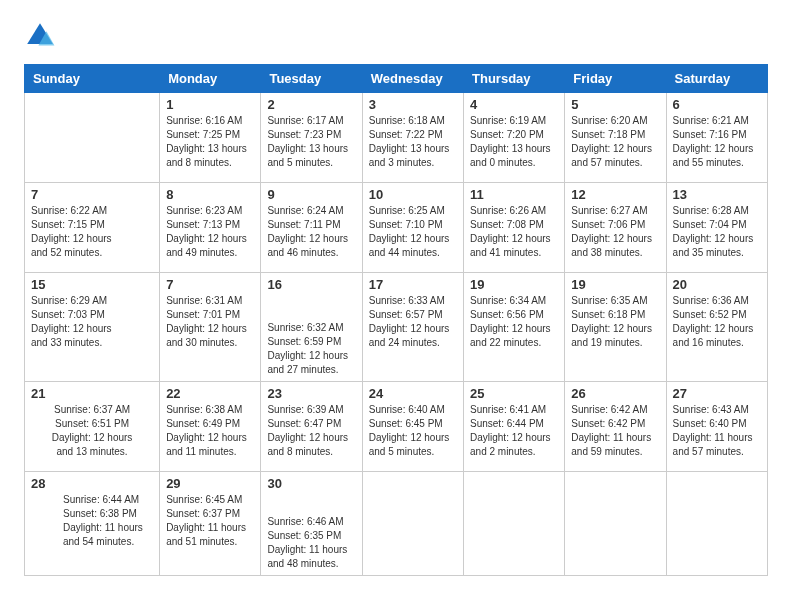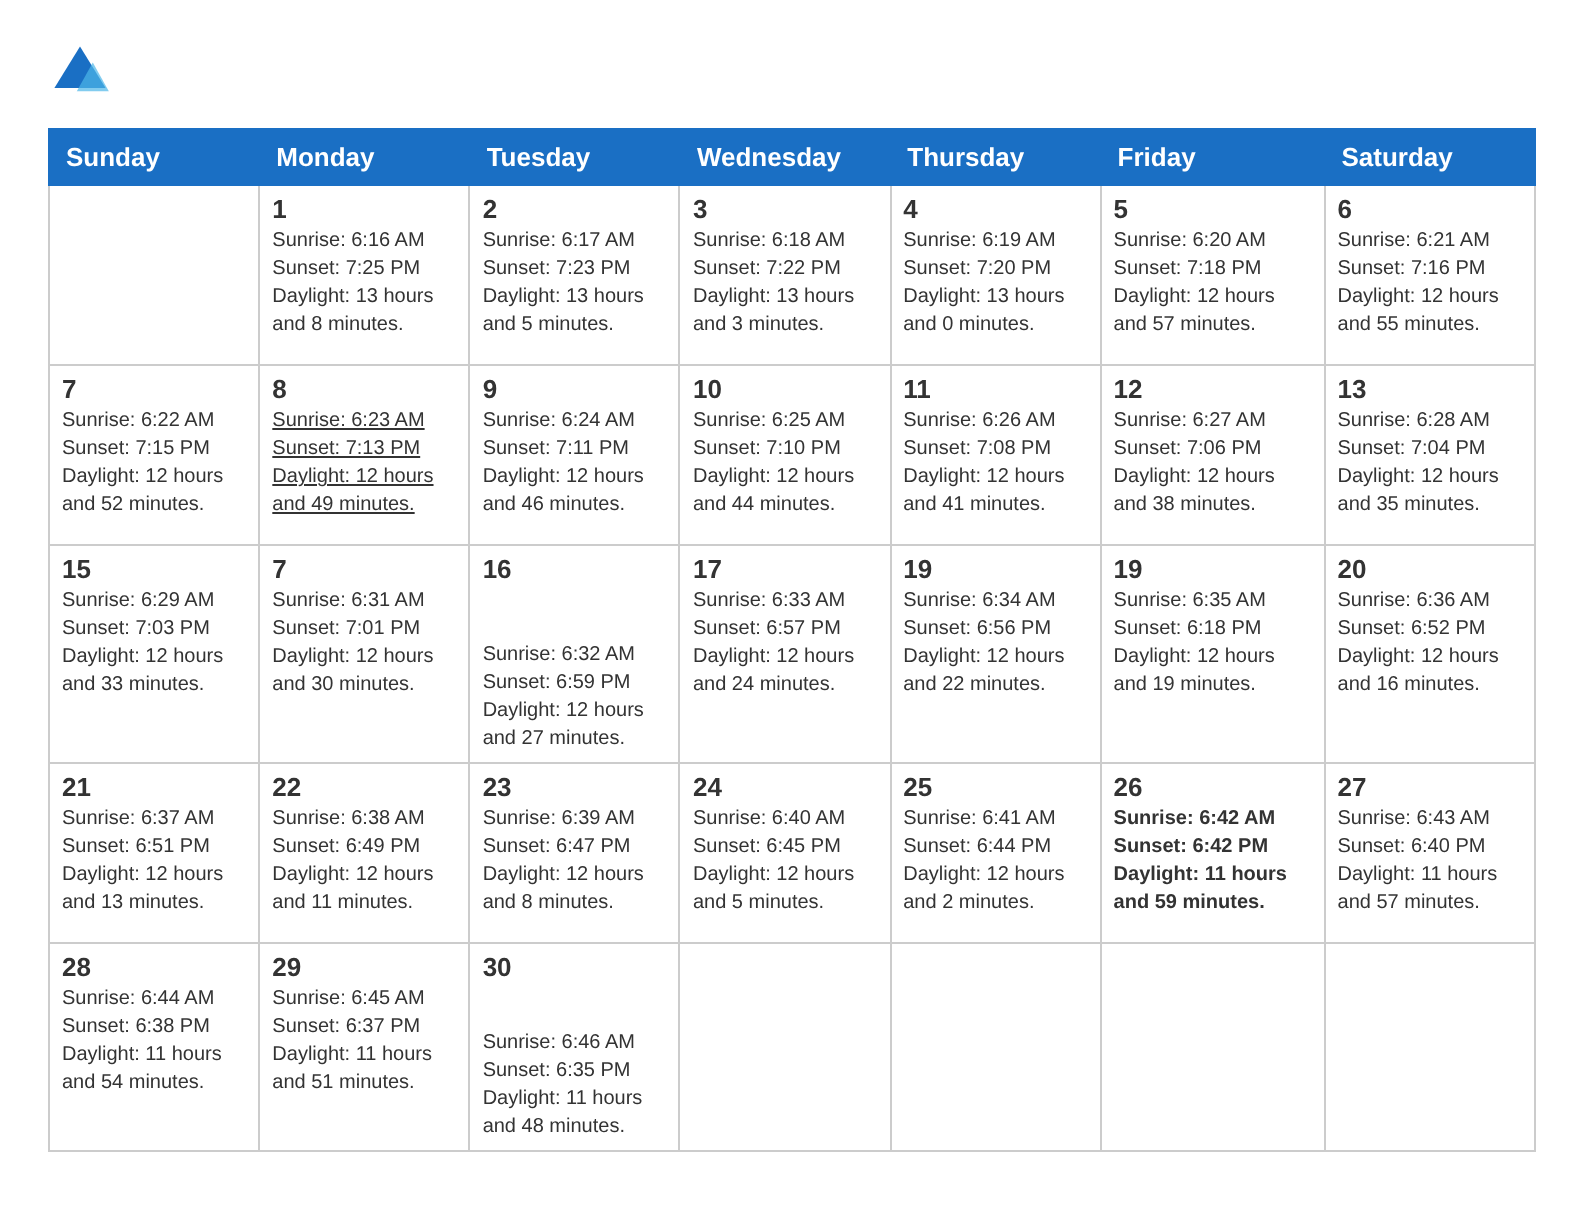--- a/index.html
+++ b/index.html
@@ -172,21 +172,21 @@
       <tr>
         <td>
           <span class="day-number">7</span>
           <div class="day-info" style="white-space: pre-line;">Sunrise: 6:22 AM
 Sunset: 7:15 PM
 Daylight: 12 hours
 and 52 minutes.</div>
         </td>
         <td>
           <span class="day-number">8</span>
-          <div class="day-info" style="white-space: pre-line; text-decoration: underline;">Sunrise: 6:23 AM
+          <div class="day-info" style="white-space: pre-line;">Sunrise: 6:23 AM
 Sunset: 7:13 PM
 Daylight: 12 hours
 and 49 minutes.</div>
         </td>
         <td>
           <span class="day-number">9</span>
           <div class="day-info" style="white-space: pre-line;">Sunrise: 6:24 AM
 Sunset: 7:11 PM
 Daylight: 12 hours
 and 46 minutes.</div>
@@ -267,21 +267,21 @@
           <span class="day-number">20</span>
           <div class="day-info" style="white-space: pre-line;">Sunrise: 6:36 AM
 Sunset: 6:52 PM
 Daylight: 12 hours
 and 16 minutes.</div>
         </td>
       </tr>
       <tr>
         <td>
           <span class="day-number">21</span>
-          <div class="day-info" style="white-space: pre-line;">Sunrise: 6:37 AM
+          <div class="day-info" style="white-space: pre-line; text-align: center;">Sunrise: 6:37 AM
 Sunset: 6:51 PM
 Daylight: 12 hours
 and 13 minutes.</div>
         </td>
         <td>
           <span class="day-number">22</span>
           <div class="day-info" style="white-space: pre-line;">Sunrise: 6:38 AM
 Sunset: 6:49 PM
 Daylight: 12 hours
 and 11 minutes.</div>
@@ -302,37 +302,37 @@
         </td>
         <td>
           <span class="day-number">25</span>
           <div class="day-info" style="white-space: pre-line;">Sunrise: 6:41 AM
 Sunset: 6:44 PM
 Daylight: 12 hours
 and 2 minutes.</div>
         </td>
         <td>
           <span class="day-number">26</span>
-          <div class="day-info" style="white-space: pre-line; font-weight: bold;">Sunrise: 6:42 AM
+          <div class="day-info" style="white-space: pre-line;">Sunrise: 6:42 AM
 Sunset: 6:42 PM
 Daylight: 11 hours
 and 59 minutes.</div>
         </td>
         <td>
           <span class="day-number">27</span>
           <div class="day-info" style="white-space: pre-line;">Sunrise: 6:43 AM
 Sunset: 6:40 PM
 Daylight: 11 hours
 and 57 minutes.</div>
         </td>
       </tr>
       <tr>
         <td>
           <span class="day-number">28</span>
-          <div class="day-info" style="white-space: pre-line;">Sunrise: 6:44 AM
+          <div class="day-info" style="white-space: pre-line; margin-left: 32px;">Sunrise: 6:44 AM
 Sunset: 6:38 PM
 Daylight: 11 hours
 and 54 minutes.</div>
         </td>
         <td>
           <span class="day-number">29</span>
           <div class="day-info" style="white-space: pre-line;">Sunrise: 6:45 AM
 Sunset: 6:37 PM
 Daylight: 11 hours
 and 51 minutes.</div>

